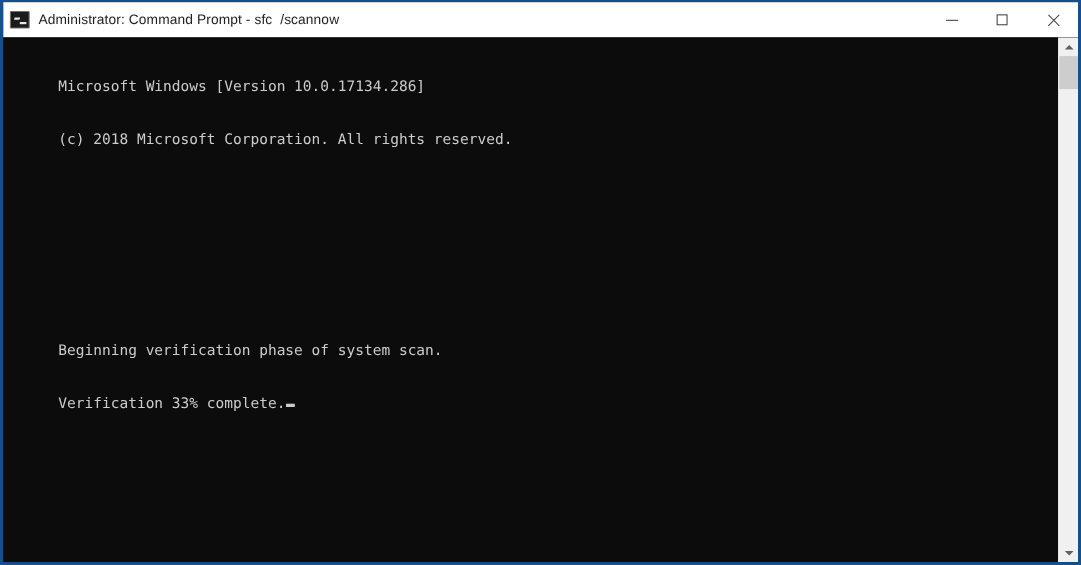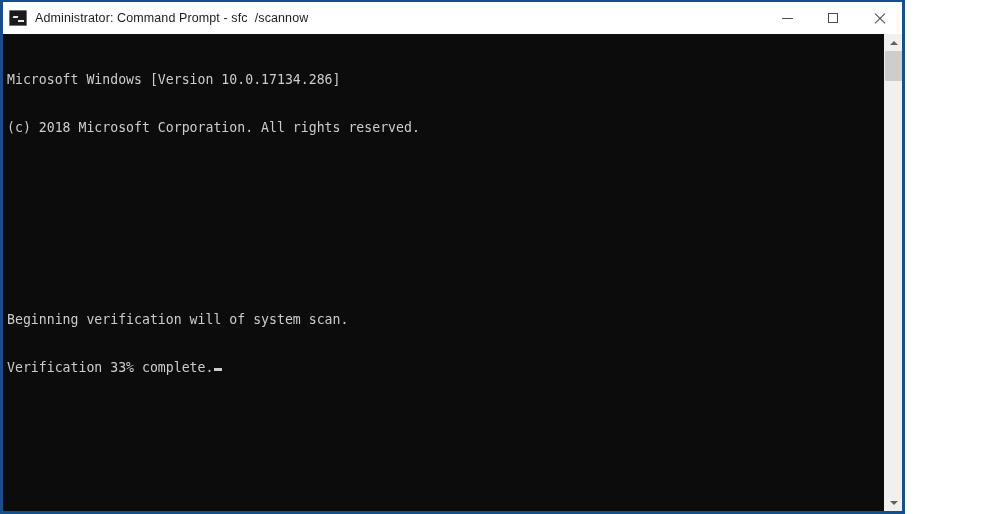--- a/index.html
+++ b/index.html
@@ -12,21 +12,21 @@
     height: 514px;
     overflow: hidden;
     font-family: "Liberation Sans", sans-serif;
   }
 
   
   .window {
     position: absolute;
     left: 0;
     top: 0;
-    width: 905px;
+    width: 983px;
     height: 514px;
     box-sizing: border-box;
     border: 3px solid #14518c;
     border-top-width: 2px;
     background: #0c0c0c;
     display: flex;
     flex-direction: column;
   }
 
   
@@ -146,20 +146,21 @@
     font-size: 13.2px;
     line-height: 16px;
     color: #cccccc;
     white-space: pre;
     overflow: hidden;
     position: relative;
   }
   .console-line {
     height: 16px;
     white-space: pre;
+    margin-left: 46px;
   }
   .console-line.blank { color: transparent; }
   .cursor-block {
     display: inline-block;
     width: 8px;
     height: 3px;
     background: #cccccc;
     vertical-align: baseline;
     position: relative;
     top: -1px;
@@ -231,21 +232,21 @@
   </div>
 
   <div class="console-area">
 
     <div class="console-text">
       <div class="console-line">Microsoft Windows [Version 10.0.17134.286]</div>
       <div class="console-line">(c) 2018 Microsoft Corporation. All rights reserved.</div>
       <div class="console-line blank"></div>
       <div class="console-line blank"></div>
       <div class="console-line blank"></div>
-      <div class="console-line">Beginning verification will of system scan.</div>
+      <div class="console-line">Beginning verification phase of system scan.</div>
       <div class="console-line"><span>Verification 33% complete.</span><span class="cursor-block"></span></div>
     </div>
 
     <div class="scrollbar">
       <div class="sb-arrow up">
         <span></span>
       </div>
       <div class="sb-track">
         <div class="sb-thumb"></div>
       </div>

